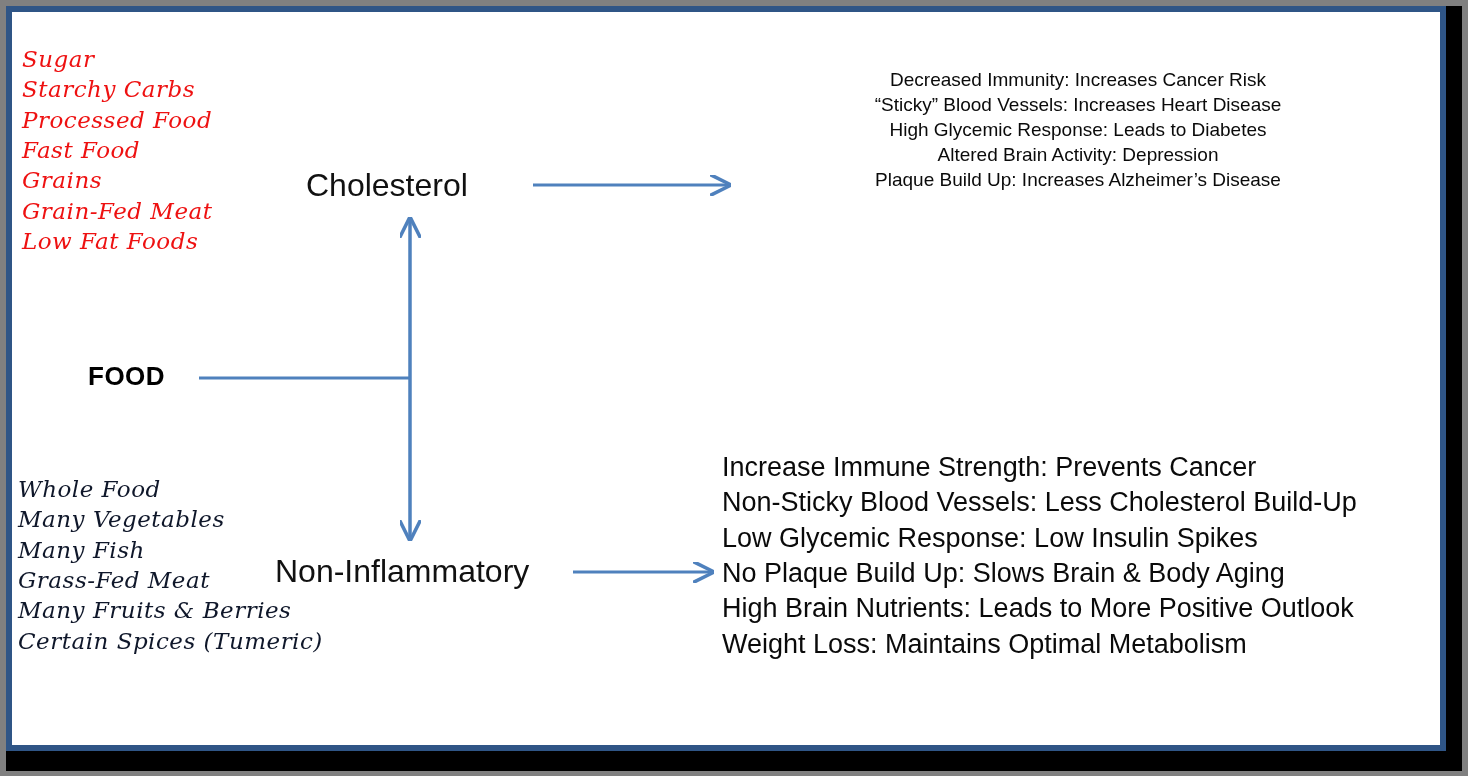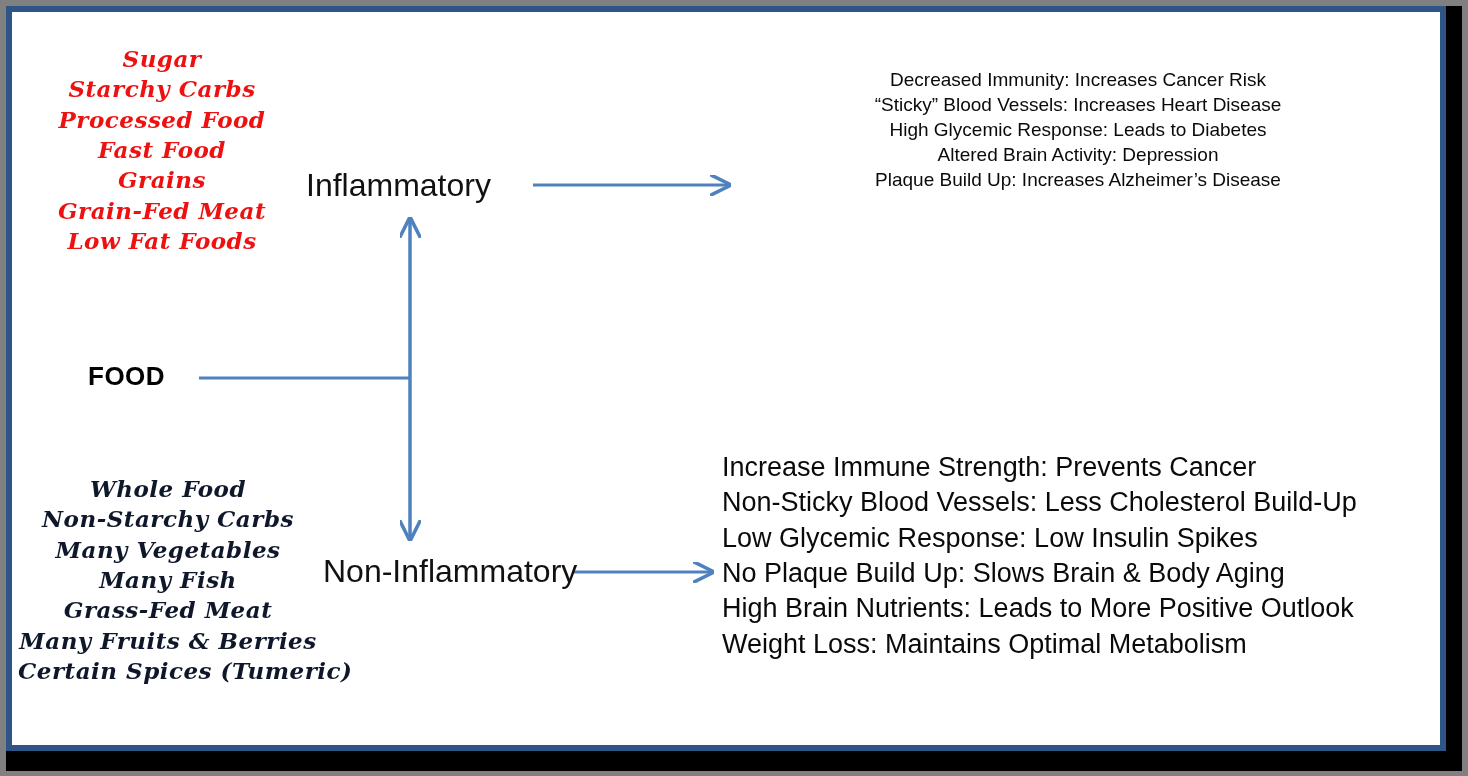--- a/index.html
+++ b/index.html
@@ -39,24 +39,23 @@
     position: absolute;
     left: 0;
     top: 0;
     width: 1468px;
     height: 776px;
   }
 
   
   .food-list {
     position: absolute;
-    text-align: center;
     font-family: "DejaVu Serif", serif;
     font-style: italic;
-    font-weight: 700;
+    font-weight: 400;
     line-height: 1.32;
     letter-spacing: 0.5px;
     white-space: nowrap;
   }
   .food-list .fl-item { display: block; }
 
   #inflammatory-food-list {
     left: 22px;
     top: 44px;
     width: 280px;
@@ -84,21 +83,21 @@
 
   
   .branch-label {
     position: absolute;
     font-size: 32px;
     font-weight: 400;
     color: #111111;
     white-space: nowrap;
   }
   #label-inflammatory { left: 306px; top: 167px; }
-  #label-noninflammatory { left: 275px; top: 553px; margin-left: 48px; }
+  #label-noninflammatory { left: 275px; top: 553px; }
 
   
   .outcome-block {
     position: absolute;
     font-family: "Liberation Sans Narrow", "Liberation Sans", sans-serif;
     font-stretch: condensed;
     color: #0a0a0a;
     line-height: 1.31;
     white-space: nowrap;
   }
@@ -164,29 +163,28 @@
       <span class="fl-item">Fast Food</span>
       <span class="fl-item">Grains</span>
       <span class="fl-item">Grain-Fed Meat</span>
       <span class="fl-item">Low Fat Foods</span>
     </div>
 
     <div id="food-label">FOOD</div>
 
     <div id="noninflammatory-food-list" class="food-list">
       <span class="fl-item">Whole Food</span>
-      <span class="fl-item">Non-Starchy Carbs</span>
       <span class="fl-item">Many Vegetables</span>
       <span class="fl-item">Many Fish</span>
       <span class="fl-item">Grass-Fed Meat</span>
       <span class="fl-item">Many Fruits &amp; Berries</span>
       <span class="fl-item">Certain Spices (Tumeric)</span>
     </div>
 
-    <div id="label-inflammatory" class="branch-label">Inflammatory</div>
+    <div id="label-inflammatory" class="branch-label">Cholesterol</div>
     <div id="label-noninflammatory" class="branch-label">Non-Inflammatory</div>
 
     <div id="inflammatory-outcomes" class="outcome-block">
       <span class="ob-line">Decreased Immunity: Increases Cancer Risk</span>
       <span class="ob-line">“Sticky” Blood Vessels: Increases Heart Disease</span>
       <span class="ob-line">High Glycemic Response:  Leads to Diabetes</span>
       <span class="ob-line">Altered Brain Activity: Depression</span>
       <span class="ob-line">Plaque Build Up: Increases Alzheimer’s Disease</span>
     </div>
 

